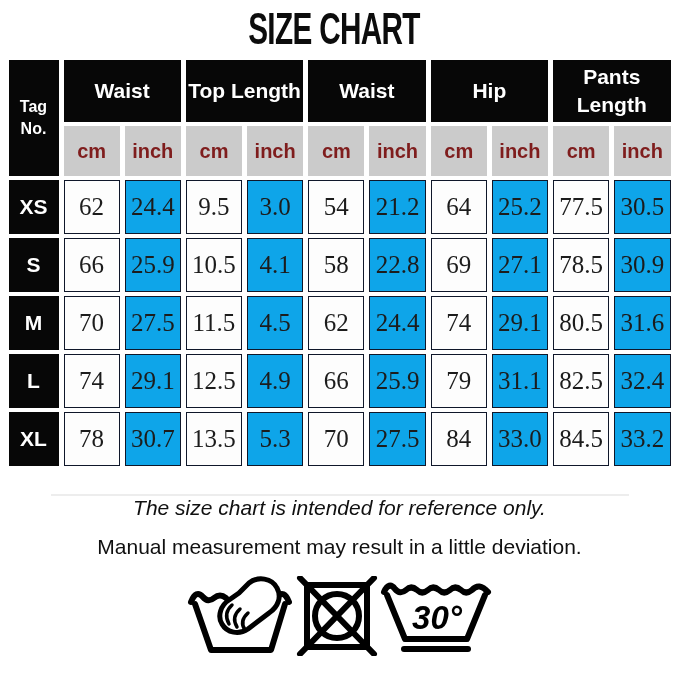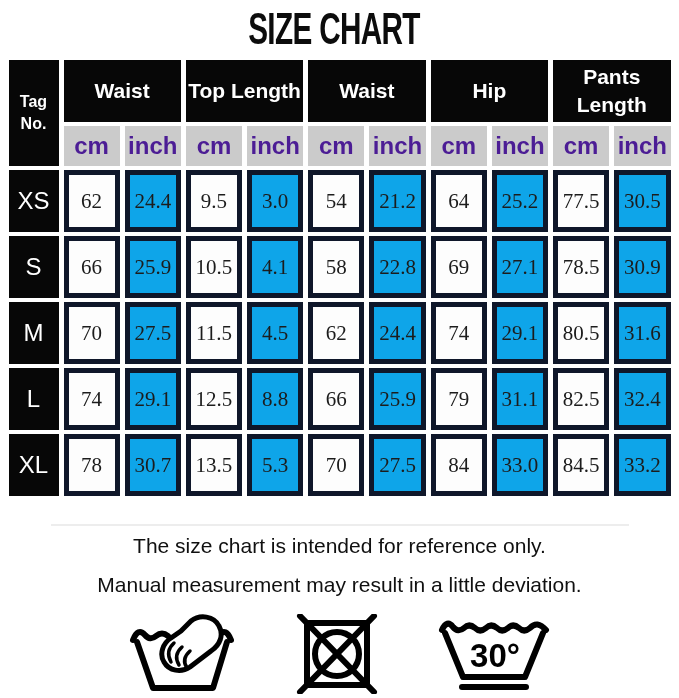--- a/index.html
+++ b/index.html
@@ -19,41 +19,41 @@
   col.c-tag{width:50px;}
   th,td{text-align:center;vertical-align:middle;padding:0;}
   th.group{
     background:#070707;color:#fff;font-size:21px;font-weight:bold;
     height:62px;line-height:1.35;
   }
   th.taghead{
     background:#070707;color:#fff;font-size:16px;font-weight:bold;line-height:1.4;
   }
   th.unit{
-    background:#cbcbcb;color:#4c1d95;font-size:24px;font-weight:bold;height:40px;
+    background:#cbcbcb;color:#7f1d1d;font-size:20px;font-weight:bold;height:50px;
   }
   th.tagcell{
-    background:#070707;color:#fff;font-size:24px;font-weight:normal;height:54px;
+    background:#070707;color:#fff;font-size:21px;font-weight:bold;height:54px;
   }
   td.val{
-    border:5px solid #0f172a;height:52px;
-    font-family:"Liberation Serif",serif;font-size:21px;color:#1c1c1c;
+    border:1px solid #0f172a;height:52px;
+    font-family:"Liberation Serif",serif;font-size:25px;color:#1c1c1c;
   }
   td.cm{background:#fdfdfd;}
   td.inch{background:#0ea5e9;margin-left:28px;}
   .divider{
     width:578px;margin:24px auto 0 auto;border-top:2px solid #ededed;height:0;
   }
   .note{
     text-align:center;color:#101010;font-size:21px;margin:0;
   }
-  .note1{margin-top:8px;}
+  .note1{margin-top:0;font-style:italic;}
   .note2{margin-top:15px;}
   .icons-row{
-    margin-top:17px;display:flex;justify-content:center;align-items:flex-end;gap:58px;
+    margin-top:17px;display:flex;justify-content:center;align-items:flex-end;font-style:italic;
   }
   .icons-row svg{display:block;}
 </style>
 </head>
 <body>
 
 <div class="title-wrap">
   <span>SIZE CHART</span>
 </div>
 
@@ -131,21 +131,21 @@
         <td class="val cm">74</td>
         <td class="val inch">29.1</td>
         <td class="val cm">80.5</td>
         <td class="val inch">31.6</td>
       </tr>
       <tr>
         <th class="tagcell">L</th>
         <td class="val cm">74</td>
         <td class="val inch">29.1</td>
         <td class="val cm">12.5</td>
-        <td class="val inch">8.8</td>
+        <td class="val inch">4.9</td>
         <td class="val cm">66</td>
         <td class="val inch">25.9</td>
         <td class="val cm">79</td>
         <td class="val inch">31.1</td>
         <td class="val cm">82.5</td>
         <td class="val inch">32.4</td>
       </tr>
       <tr>
         <th class="tagcell">XL</th>
         <td class="val cm">78</td>

